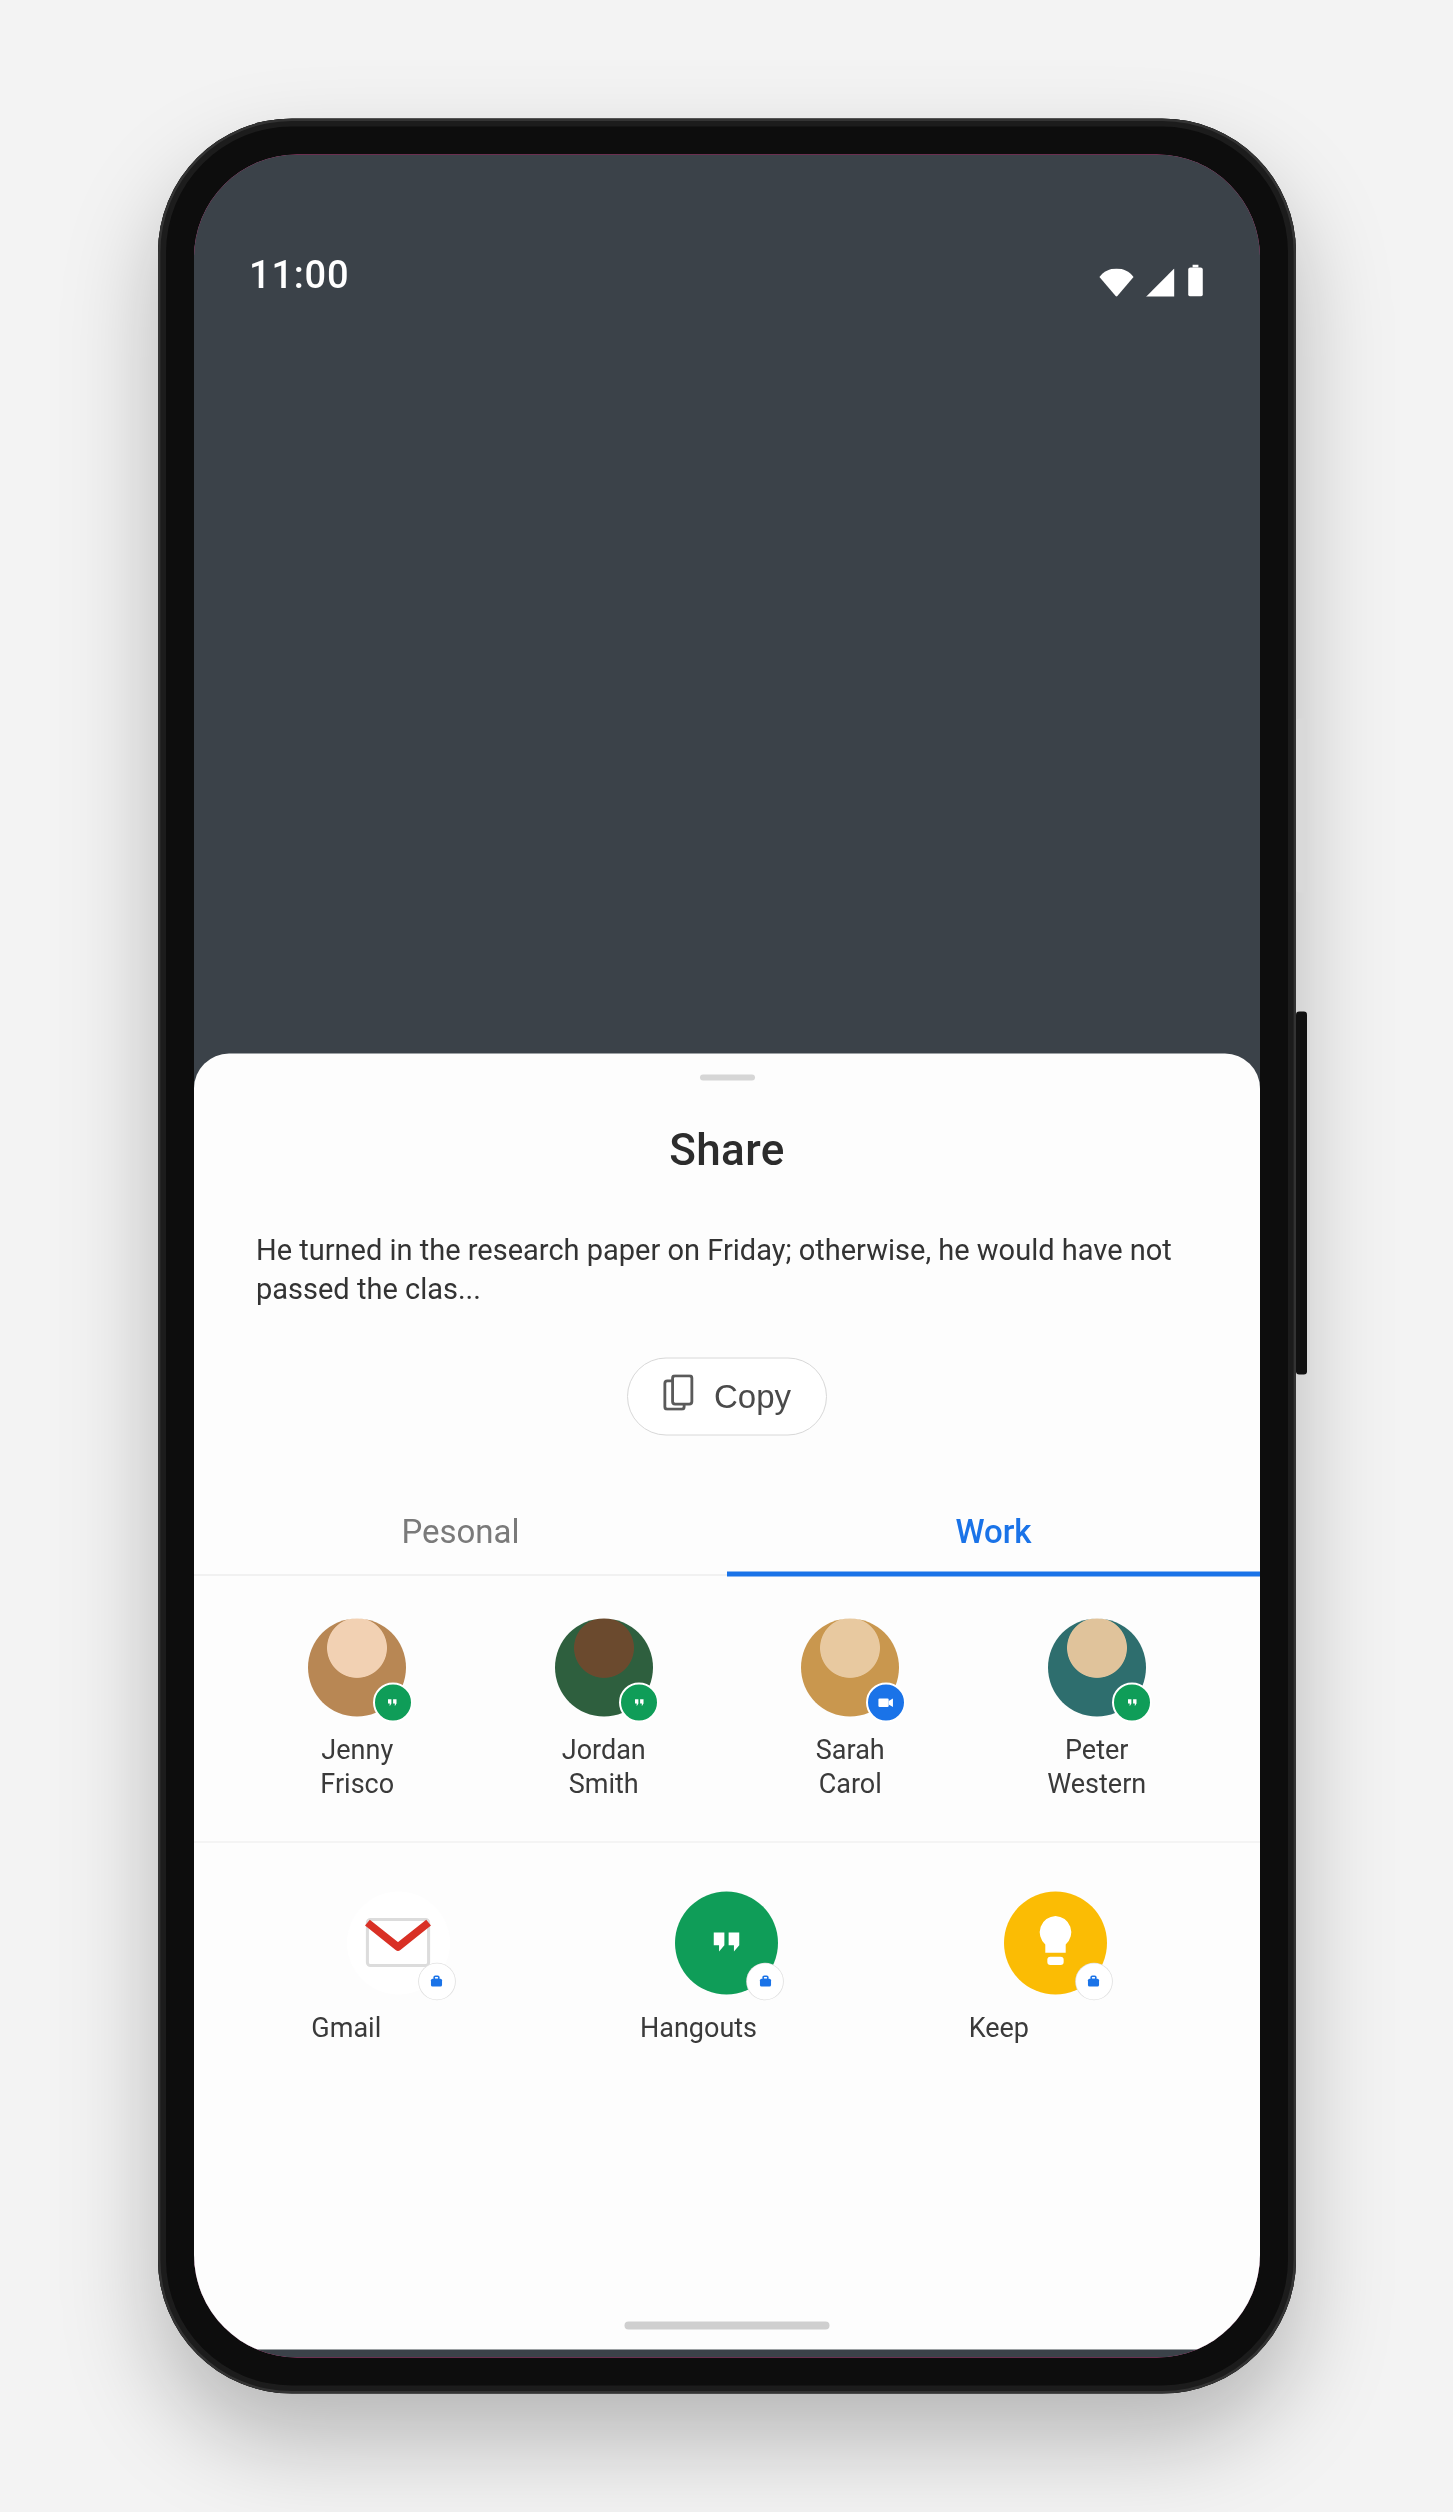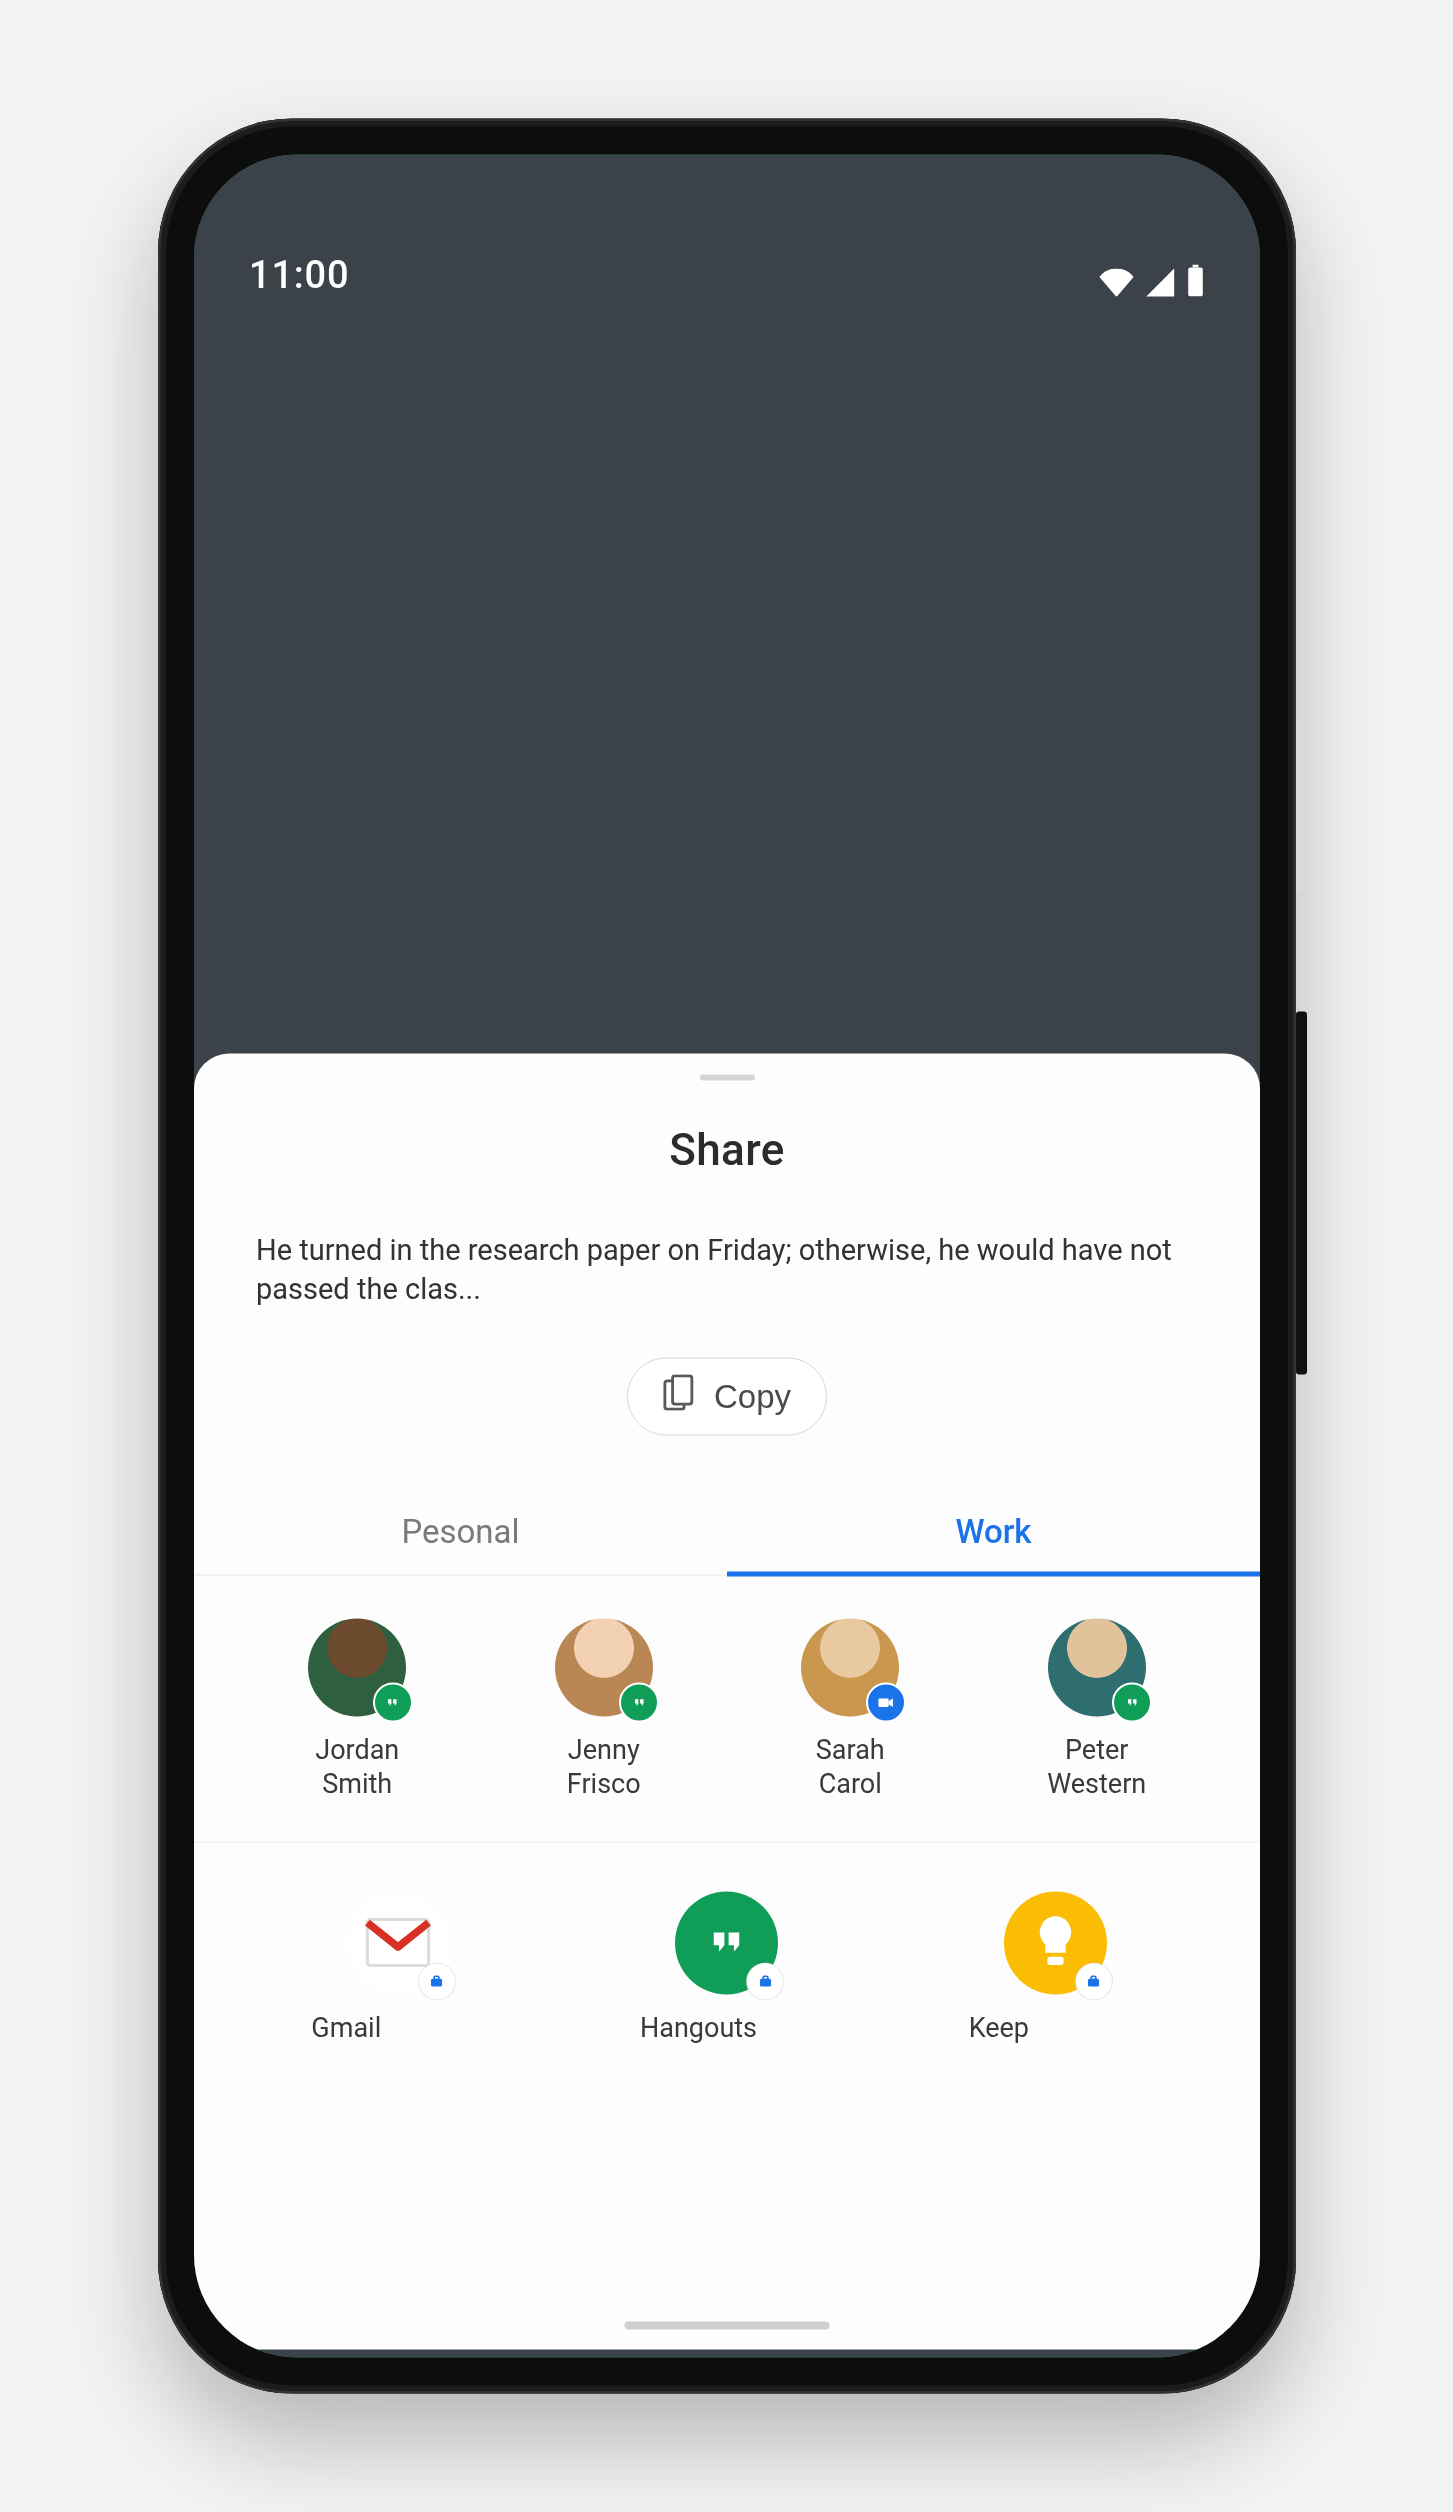--- a/index.html
+++ b/index.html
@@ -52,21 +52,21 @@
   }
   
   .screen {
     position: absolute;
     left: 36px;
     right: 36px;
     top: 36px;
     bottom: 36px;
     border-radius: 103px;
     overflow: hidden;
-    background: #0f766e;
+    background: #ec4899;
   }
   
   .speaker {
     position: absolute;
     top: 65px;
     left: 50%;
     transform: translateX(-50%);
     width: 142px;
     height: 16px;
     border-radius: 8px;
@@ -352,45 +352,45 @@
             <span>Pesonal</span>
           </div>
           <div class="tab active">
             <span>Work</span>
           </div>
         </div>
 
         <div class="contacts">
           <div class="contact">
             <div class="avatar-wrap">
+              <div class="avatar ava1"></div>
+              <div class="avatar-badge green">
+                <svg width="20.5" height="20.5" viewBox="0 0 24 24">
+                    <path fill="#fff" d="M7 8h4v5l-2 3v-3H7zM13 8h4v5l-2 3v-3h-2z"></path>
+                  </svg>
+              </div>
+            </div>
+            <div class="contact-name">
+              <div>Jenny</div>
+              <div>Frisco</div>
+            </div>
+          </div>
+
+          <div class="contact">
+            <div class="avatar-wrap">
               <div class="avatar ava2"></div>
               <div class="avatar-badge green">
                 <svg width="20.5" height="20.5" viewBox="0 0 24 24">
                     <path fill="#fff" d="M7 8h4v5l-2 3v-3H7zM13 8h4v5l-2 3v-3h-2z"></path>
                   </svg>
               </div>
             </div>
             <div class="contact-name">
               <div>Jordan</div>
               <div>Smith</div>
-            </div>
-          </div>
-
-          <div class="contact">
-            <div class="avatar-wrap">
-              <div class="avatar ava1"></div>
-              <div class="avatar-badge green">
-                <svg width="20.5" height="20.5" viewBox="0 0 24 24">
-                    <path fill="#fff" d="M7 8h4v5l-2 3v-3H7zM13 8h4v5l-2 3v-3h-2z"></path>
-                  </svg>
-              </div>
-            </div>
-            <div class="contact-name">
-              <div>Jenny</div>
-              <div>Frisco</div>
             </div>
           </div>
 
           <div class="contact">
             <div class="avatar-wrap">
               <div class="avatar ava3"></div>
               <div class="avatar-badge blue">
                 <svg width="20.5" height="20.5" viewBox="0 0 24 24">
                     <rect x="4" y="7" width="12" height="10" rx="1.5" fill="#fff"></rect>
                     <path fill="#fff" d="M16 10l5-3v10l-5-3z"></path>

